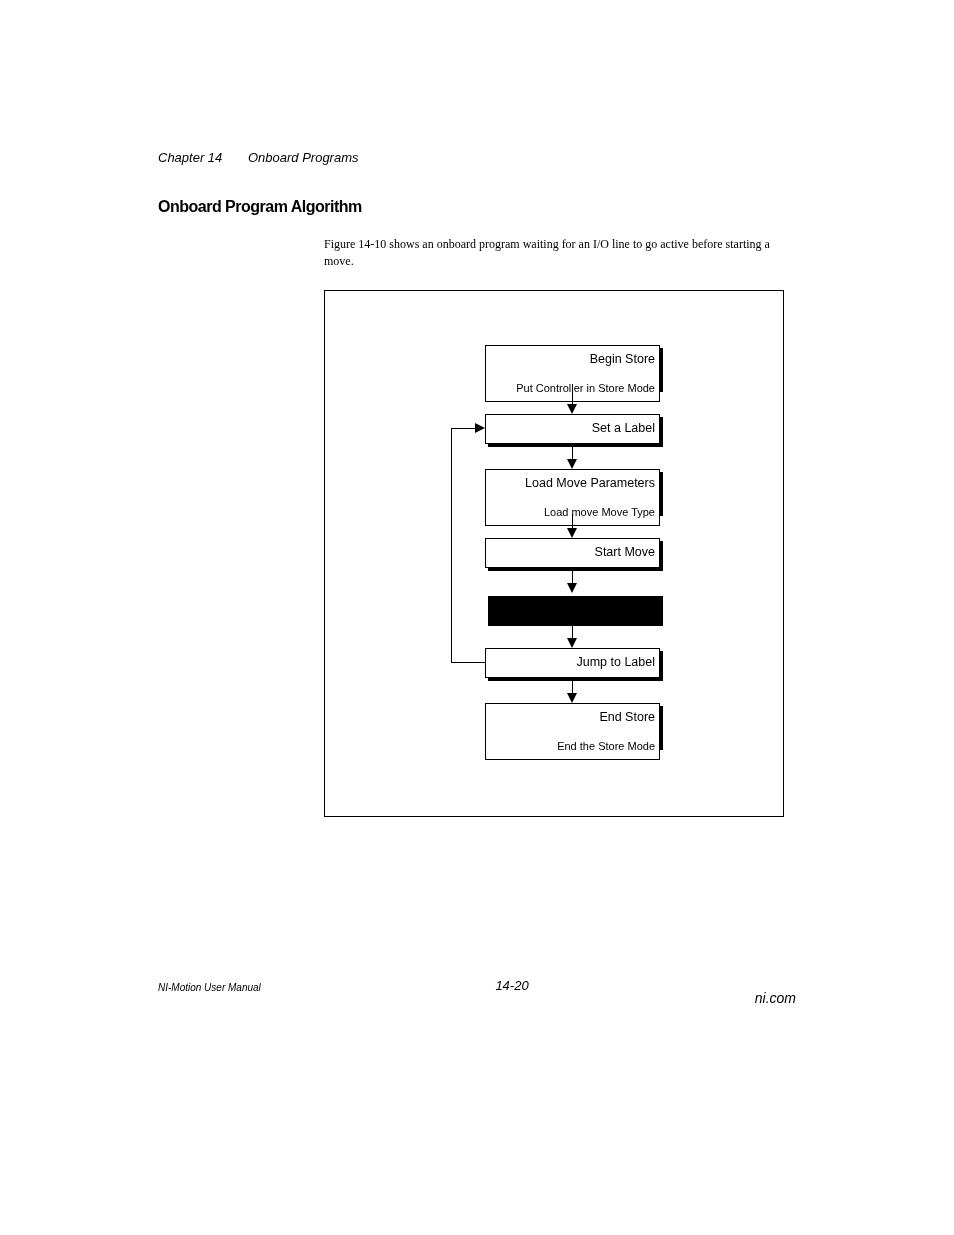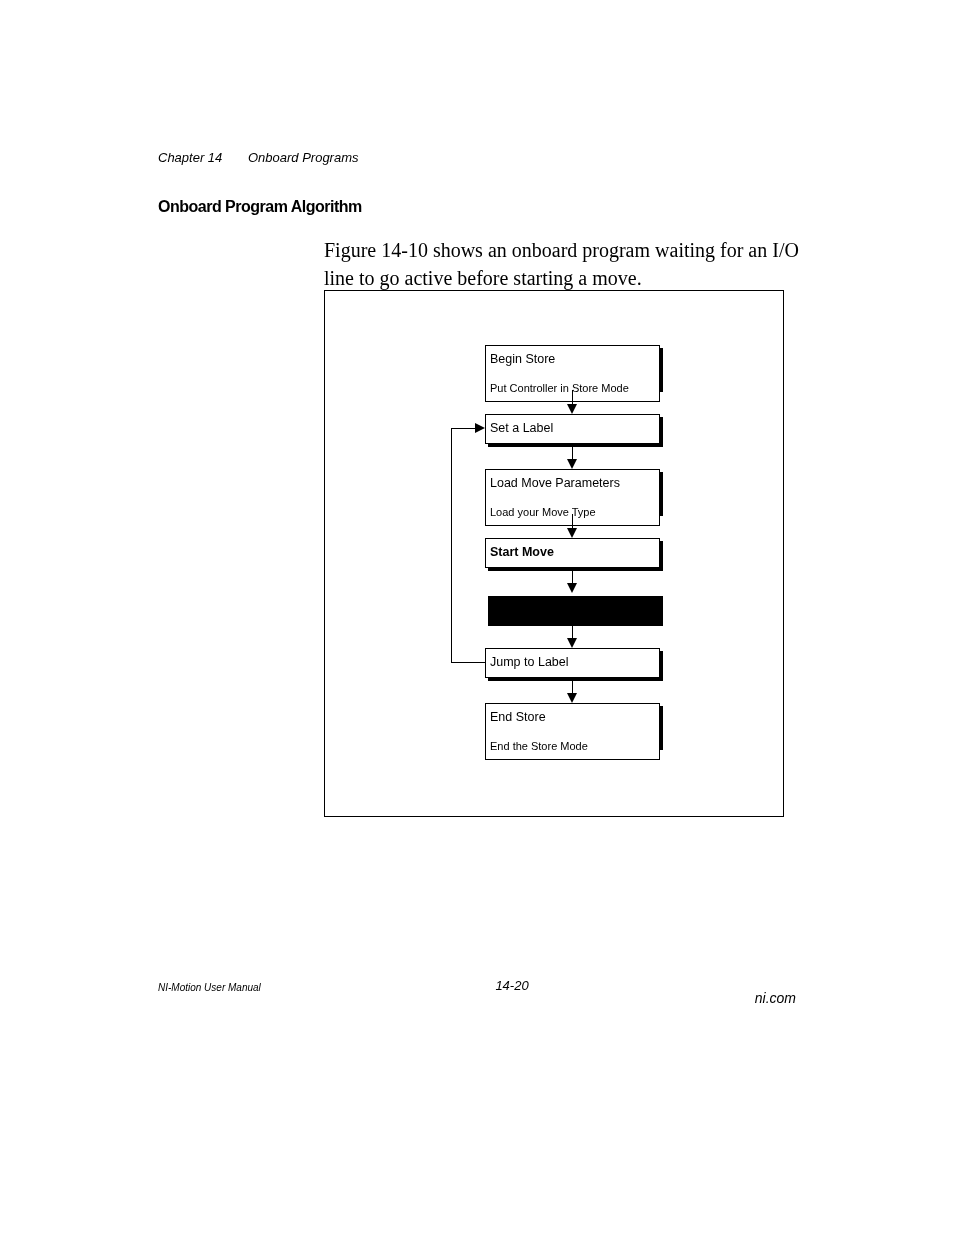--- a/index.html
+++ b/index.html
@@ -35,21 +35,21 @@
     font-family: Arial, Helvetica, sans-serif;
     font-weight: bold;
     font-size: 16px;
     letter-spacing: -0.5px;
   }
   .body-text {
     position: absolute;
     top: 236px;
     left: 324px;
     width: 475px;
-    font-size: 20px;
+    font-size: 12px;
     line-height: 1.4;
   }
   .figure-frame {
     position: absolute;
     top: 290px;
     left: 324px;
     width: 460px;
     height: 527px;
     border: 1px solid #000;
     box-sizing: border-box;
@@ -62,21 +62,21 @@
     height: 100%;
   }
   .node {
     position: absolute;
     left: 160px;
     width: 175px;
     background: #fff;
     border: 1px solid #000;
     box-sizing: border-box;
     font-family: Arial, Helvetica, sans-serif;
-    text-align: left;
+    text-align: right;
     padding: 6px 4px;
   }
   .node .title {
     font-size: 12.5px;
     line-height: 1.25;
   }
   .node .sub {
     font-size: 11px;
     line-height: 1.25;
     margin-top: 14px;
@@ -184,27 +184,27 @@
       <div class="shadow" style="top:126px;height:30px;"></div>
       <div class="node" style="top:123px;">
         <div class="title">Set a Label</div>
       </div>
       <div class="vline" style="top:153px;height:17px;"></div>
       <div class="arrowhead" style="top:168px;"></div>
 
       <div class="shadow" style="top:181px;height:44px;"></div>
       <div class="node" style="top:178px;">
         <div class="title">Load Move Parameters</div>
-        <div class="sub">Load your Move Type</div>
+        <div class="sub">Load move Move Type</div>
       </div>
       <div class="vline" style="top:223px;height:16px;"></div>
       <div class="arrowhead" style="top:237px;"></div>
 
       <div class="shadow" style="top:250px;height:30px;"></div>
-      <div class="node" style="top:247px;font-weight:bold;">
+      <div class="node" style="top:247px;">
         <div class="title">Start Move</div>
       </div>
       <div class="vline" style="top:277px;height:17px;"></div>
       <div class="arrowhead" style="top:292px;"></div>
 
       <div class="shadow" style="top:305px;height:30px;"></div>
       <div class="vline" style="top:332px;height:17px;"></div>
       <div class="arrowhead" style="top:347px;"></div>
 
       <div class="shadow" style="top:360px;height:30px;"></div>

